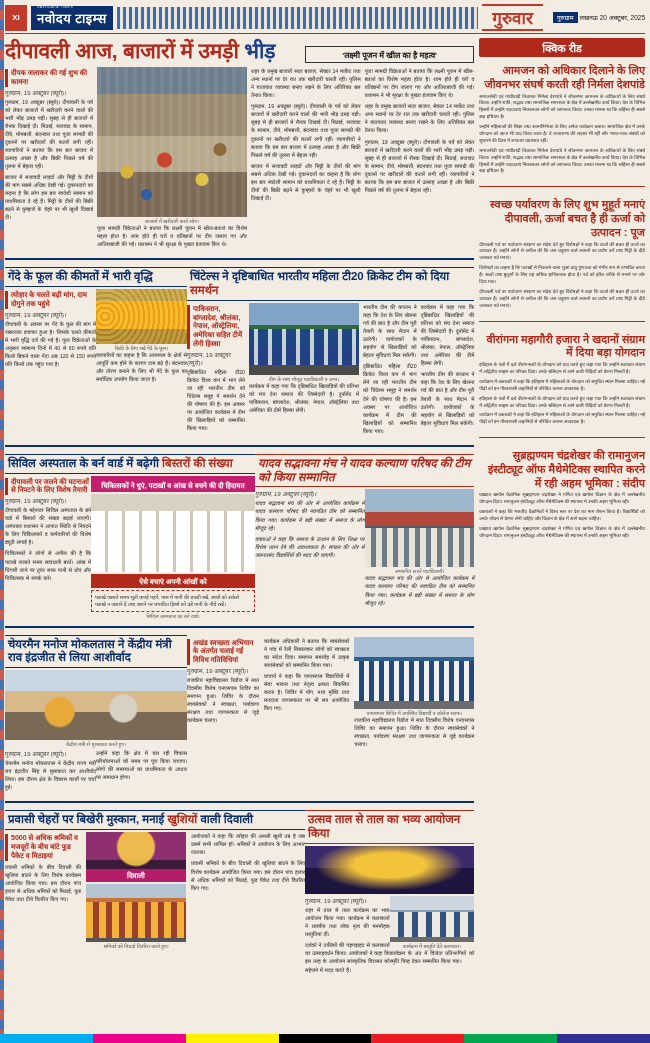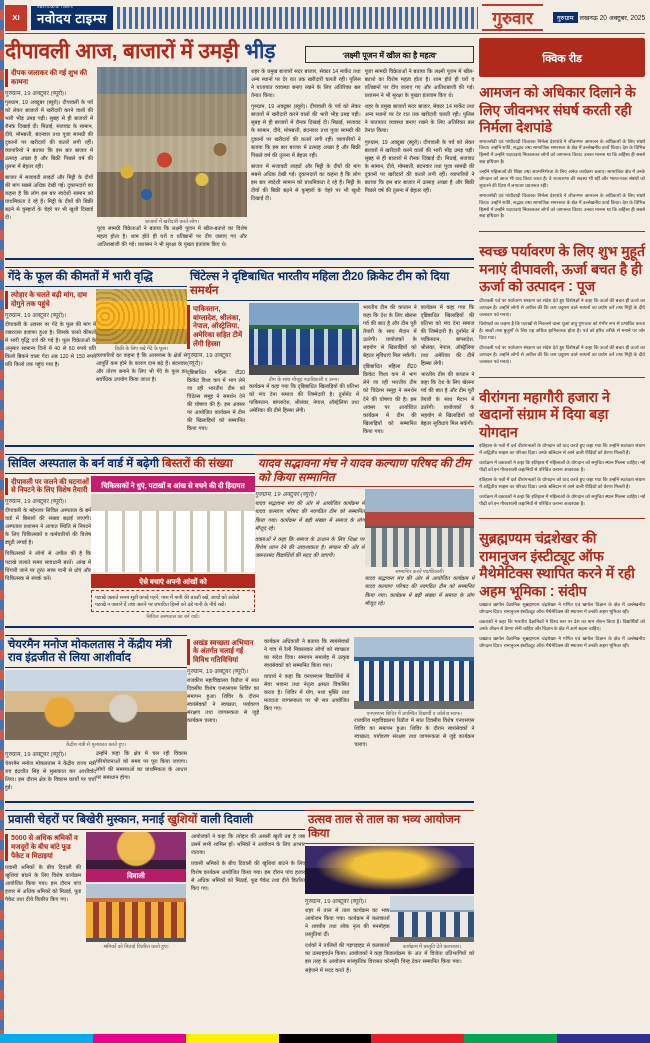--- a/index.html
+++ b/index.html
@@ -147,25 +147,25 @@
   
   .ph-banner{
     position:absolute;left:0;right:0;bottom:0;background:rgba(176,42,28,.88);
     color:#fff;font-size:7px;font-weight:bold;text-align:center;padding:2px;
   }
   .ph-banner.pink{ background:rgba(196,30,110,.9); }
 
   
   .quick-head{
     background:#b02a1c;color:#fff;text-align:center;font-weight:bold;font-size:11px;
-    padding:12px;border-radius:2px;
+    padding:2px;border-radius:2px;
   }
   .r-hl{
-    font-size:14px;font-weight:bold;color:#b02a1c;line-height:1.25;margin:3px 0 2px 0;
-    text-align:left;
+    font-size:11px;font-weight:bold;color:#b02a1c;line-height:1.25;margin:3px 0 2px 0;
+    text-align:right;
   }
   .r-txt{ font-size:4.6px;line-height:1.5;color:#2b2b2b;text-align:justify; }
   .r-txt p{margin:0 0 3px 0;}
   .r-sep{ border-top:1.5px solid #b02a1c;margin:4px 0; }
 
   
   .colorbar{ position:absolute;left:0;right:0;bottom:0;height:9px;display:flex; }
   .colorbar i{flex:1 1 0;display:block;}
 
   

